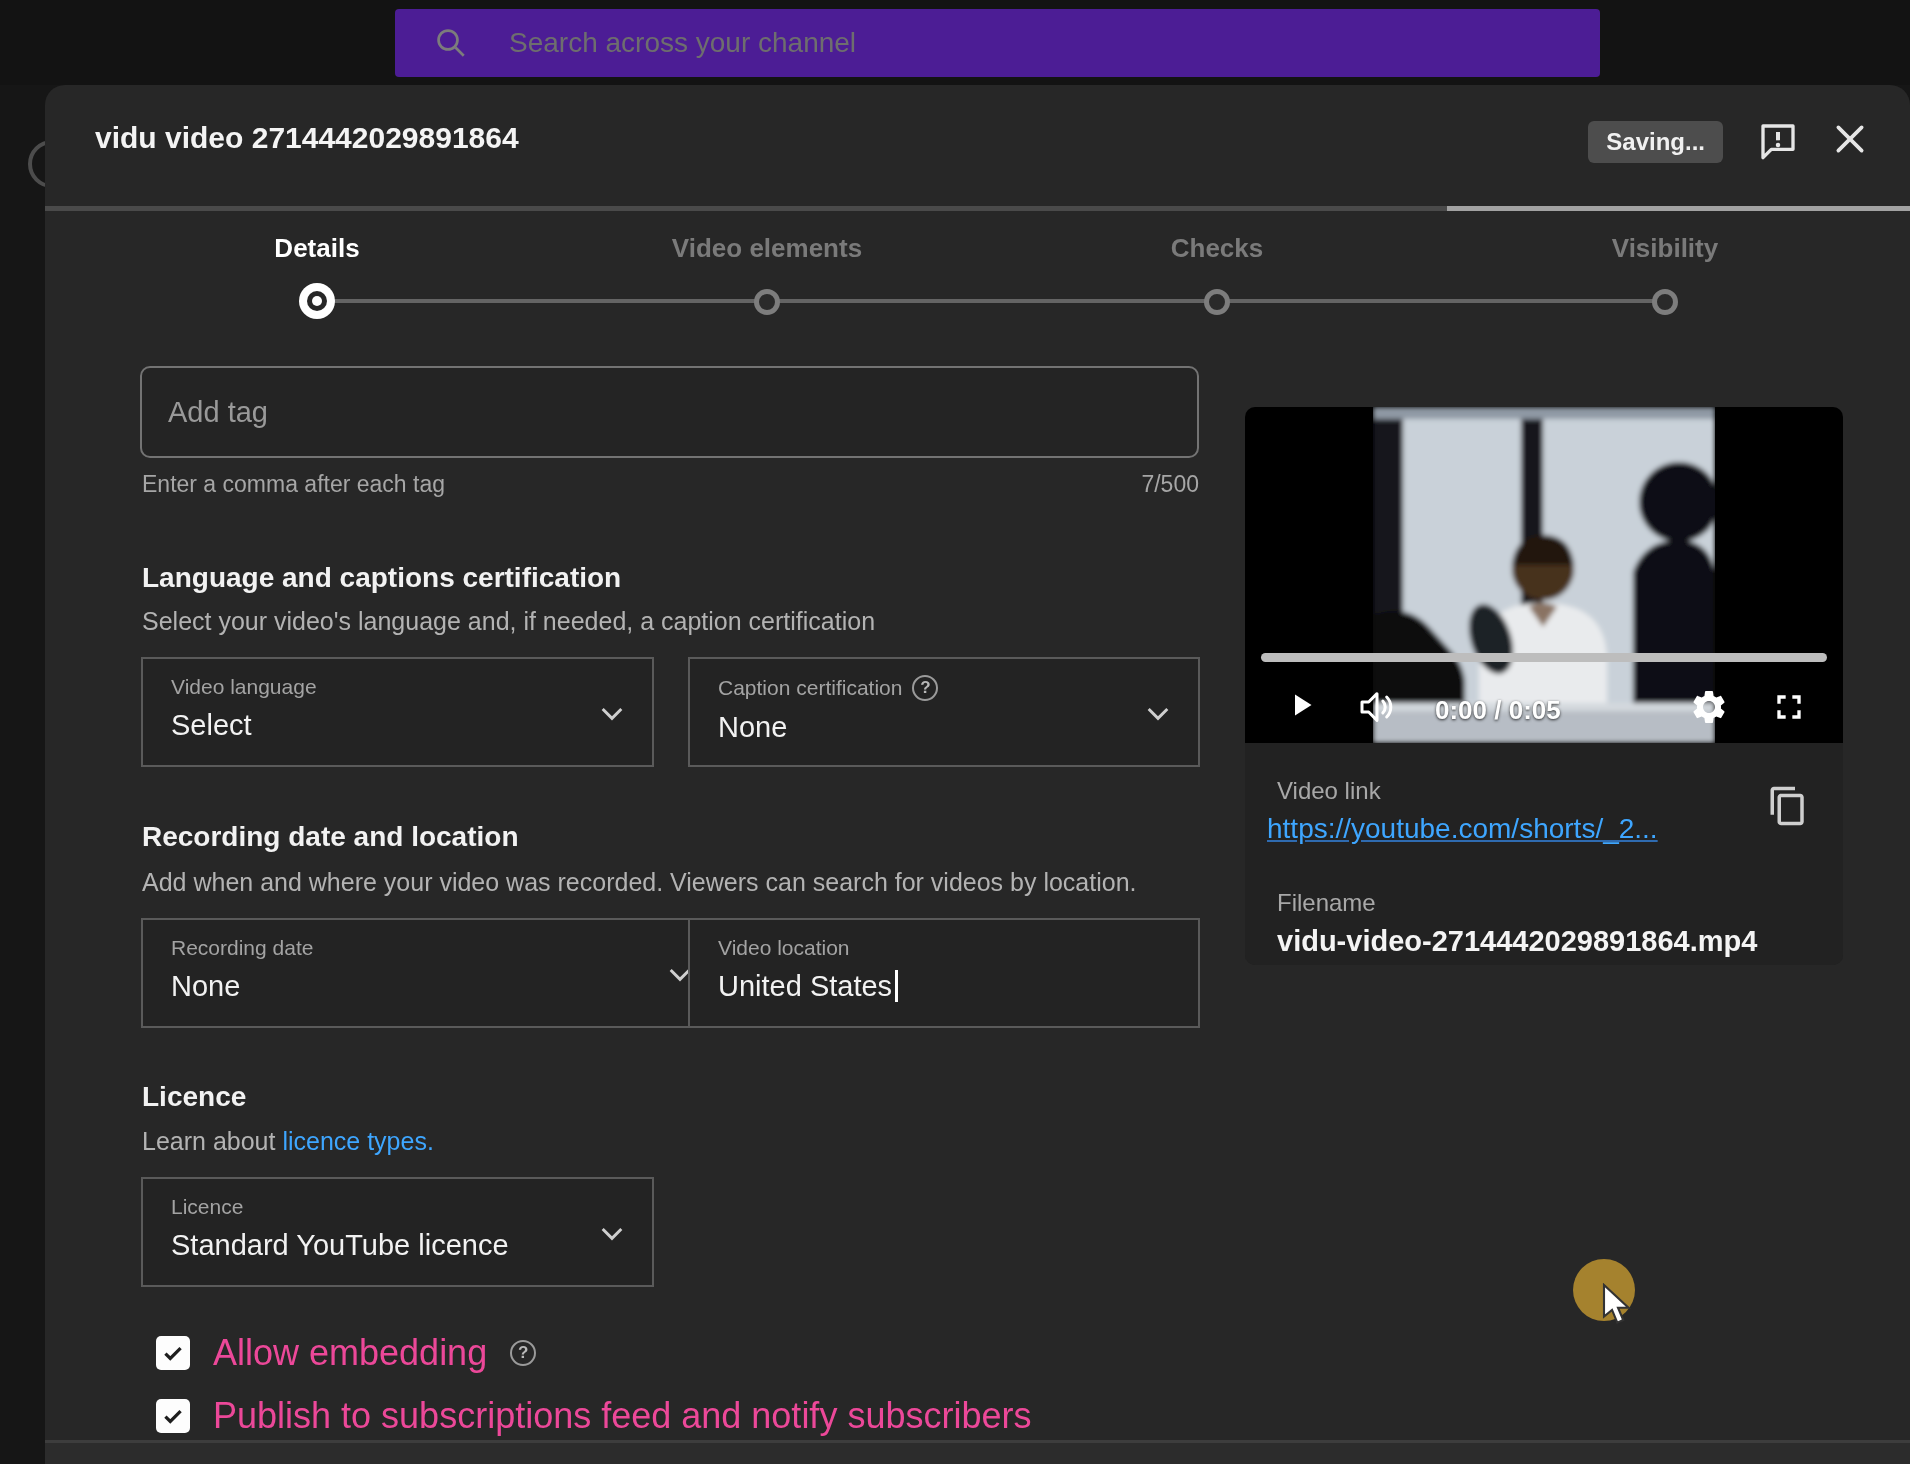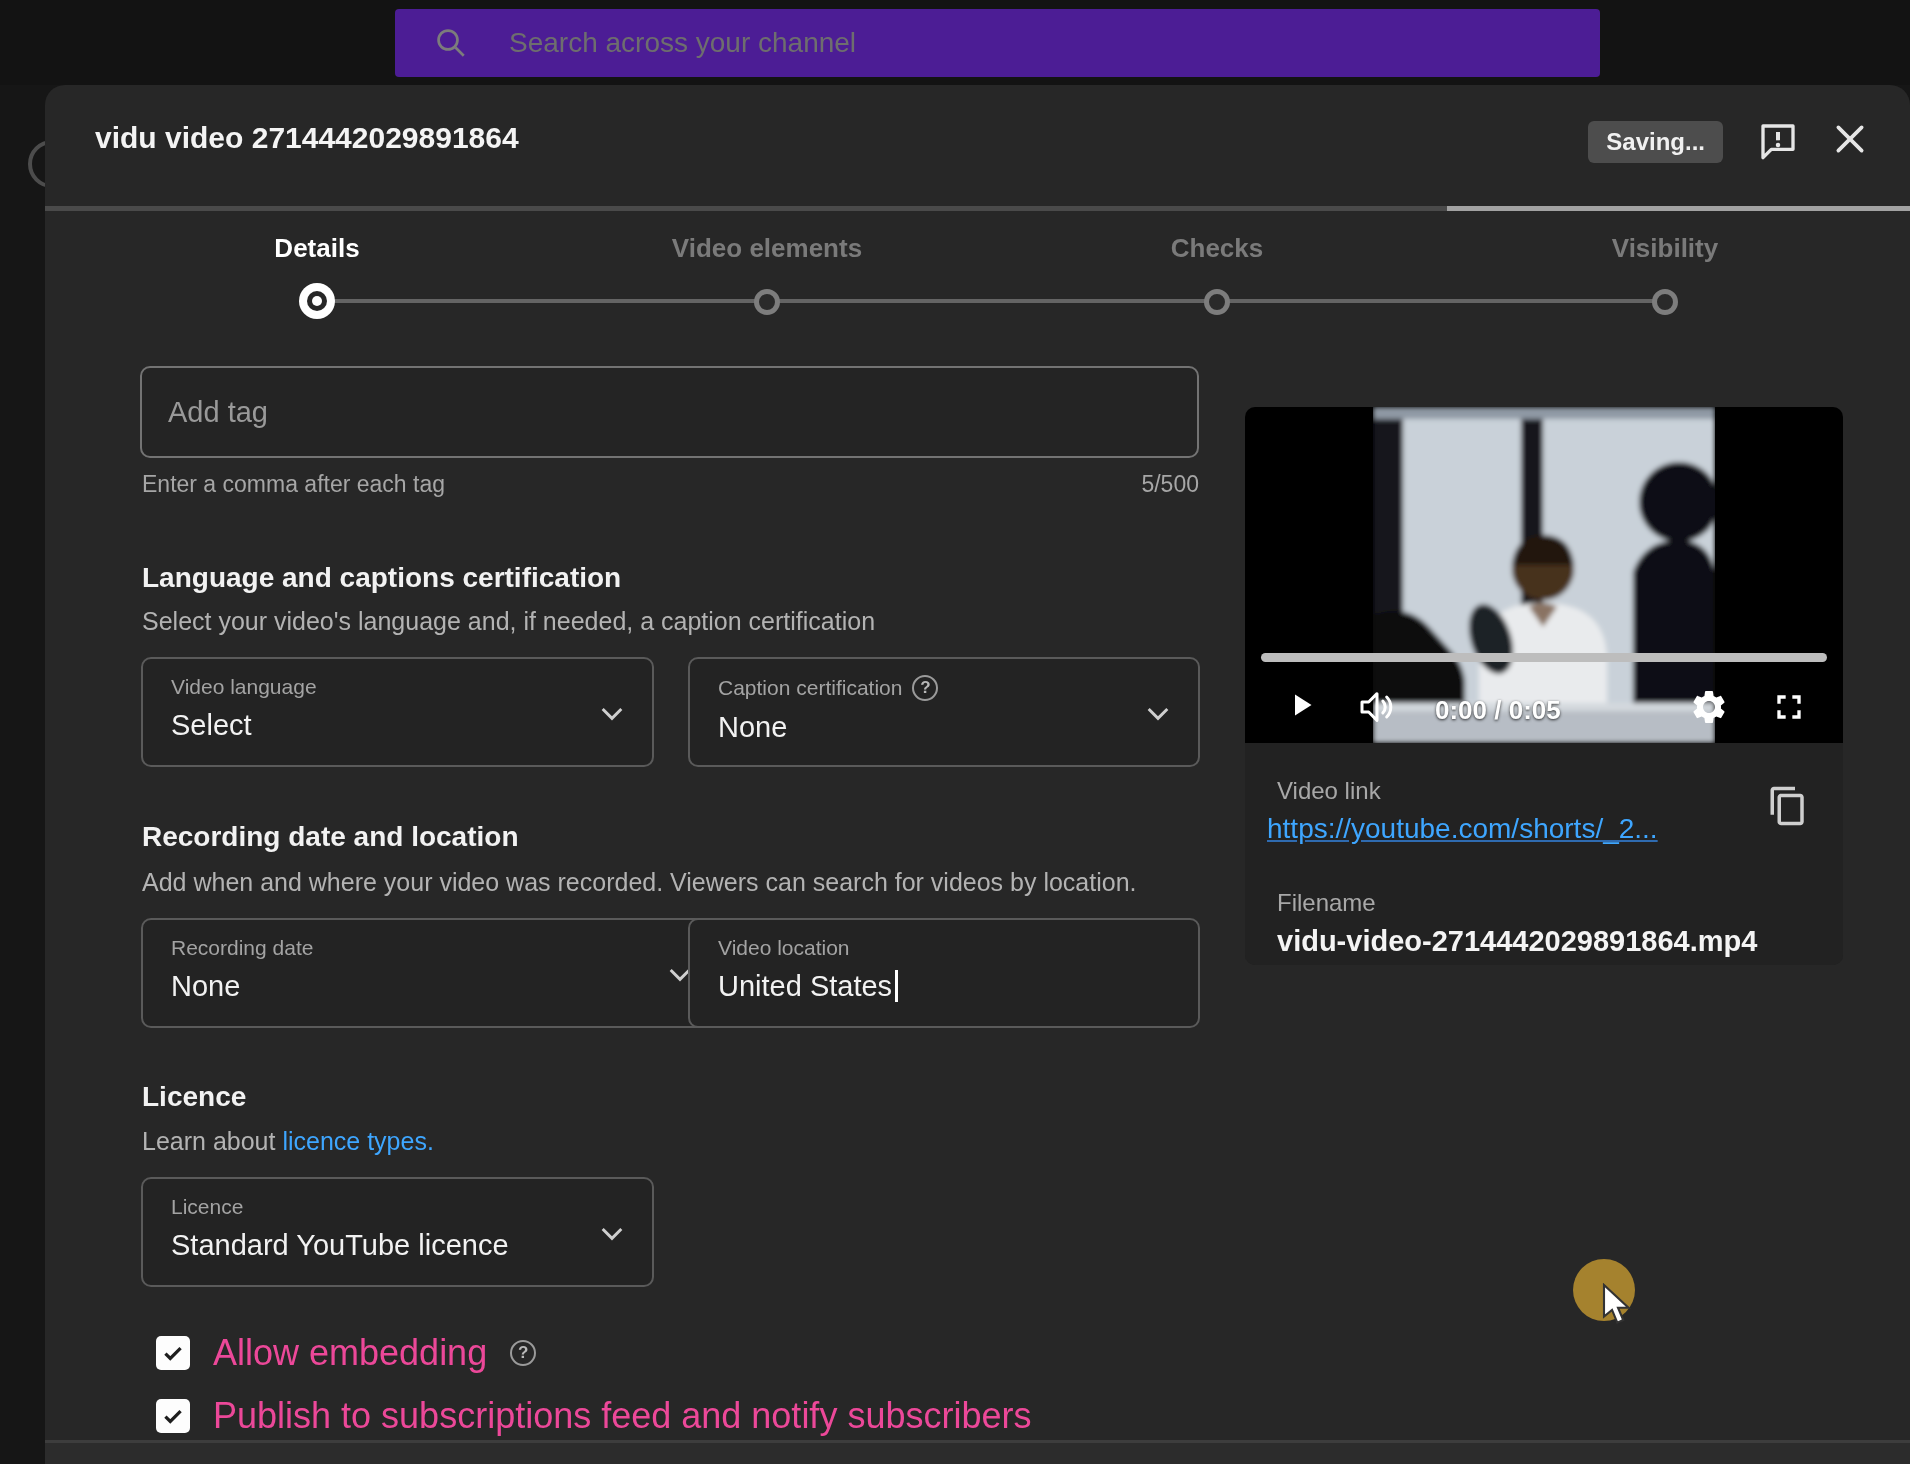--- a/index.html
+++ b/index.html
@@ -65,21 +65,21 @@
     padding-left:26px; font-family:"Liberation Sans", sans-serif; font-size:29px; color:#eee;
   }
   .tag-box input::placeholder { color:#999; opacity:1; }
   .tag-helper-row {
     position:absolute; left:97px; top:386px; width:1057px;
     display:flex; justify-content:space-between; font-size:23px; color:#a6a6a6;
   }
   .section-heading { position:absolute; left:97px; font-size:28px; font-weight:bold; color:#f2f2f2; }
   .section-subtitle { position:absolute; left:97px; font-size:25px; color:#b3b3b3; }
   .field-box {
-    position:absolute; height:110px; border:2px solid #5a5a5a; border-radius:10px;
+    position:absolute; height:110px; border:2px solid #5a5a5a; border-radius:0;
     background:#232323; padding:16px 0 0 28px;
   }
   .field-label { font-size:21px; color:#a3a3a3; display:flex; align-items:center; gap:10px; }
   .field-value { margin-top:10px; font-size:29px; color:#f2f2f2; }
   .chevron { position:absolute; right:24px; top:38px; width:32px; height:32px; }
   .help-circle {
     width:26px; height:26px; border-radius:50%; border:2px solid #9a9a9a; color:#b8b8b8;
     font-size:17px; display:inline-flex; align-items:center; justify-content:center; font-weight:bold;
   }
   .caret { display:inline-block; width:3px; height:32px; background:#fff; margin-left:3px; vertical-align:text-bottom; }
@@ -170,21 +170,21 @@
     </div>
     <div class="step-dot" style="left:709px"></div>
     <div class="step-dot" style="left:1159px"></div>
     <div class="step-dot" style="left:1607px"></div>
 
     <div class="tag-box">
       <input type="text" placeholder="Add tag" style="">
     </div>
     <div class="tag-helper-row">
       <span>Enter a comma after each tag</span>
-      <span>5/500</span>
+      <span>7/500</span>
     </div>
 
     <div class="section-heading" style="top:477px">Language and captions certification</div>
     <div class="section-subtitle" style="top:522px">Select your video's language and, if needed, a caption certification</div>
 
     <div class="field-box" style="left:96px; top:572px; width:513px">
       <div class="field-label">Video language</div>
       <div class="field-value">Select</div>
       <svg class="chevron" viewBox="0 0 24 24">
         <path d="M5 9l7 7 7-7" fill="none" stroke="#cfcfcf" stroke-width="2.2"></path>

